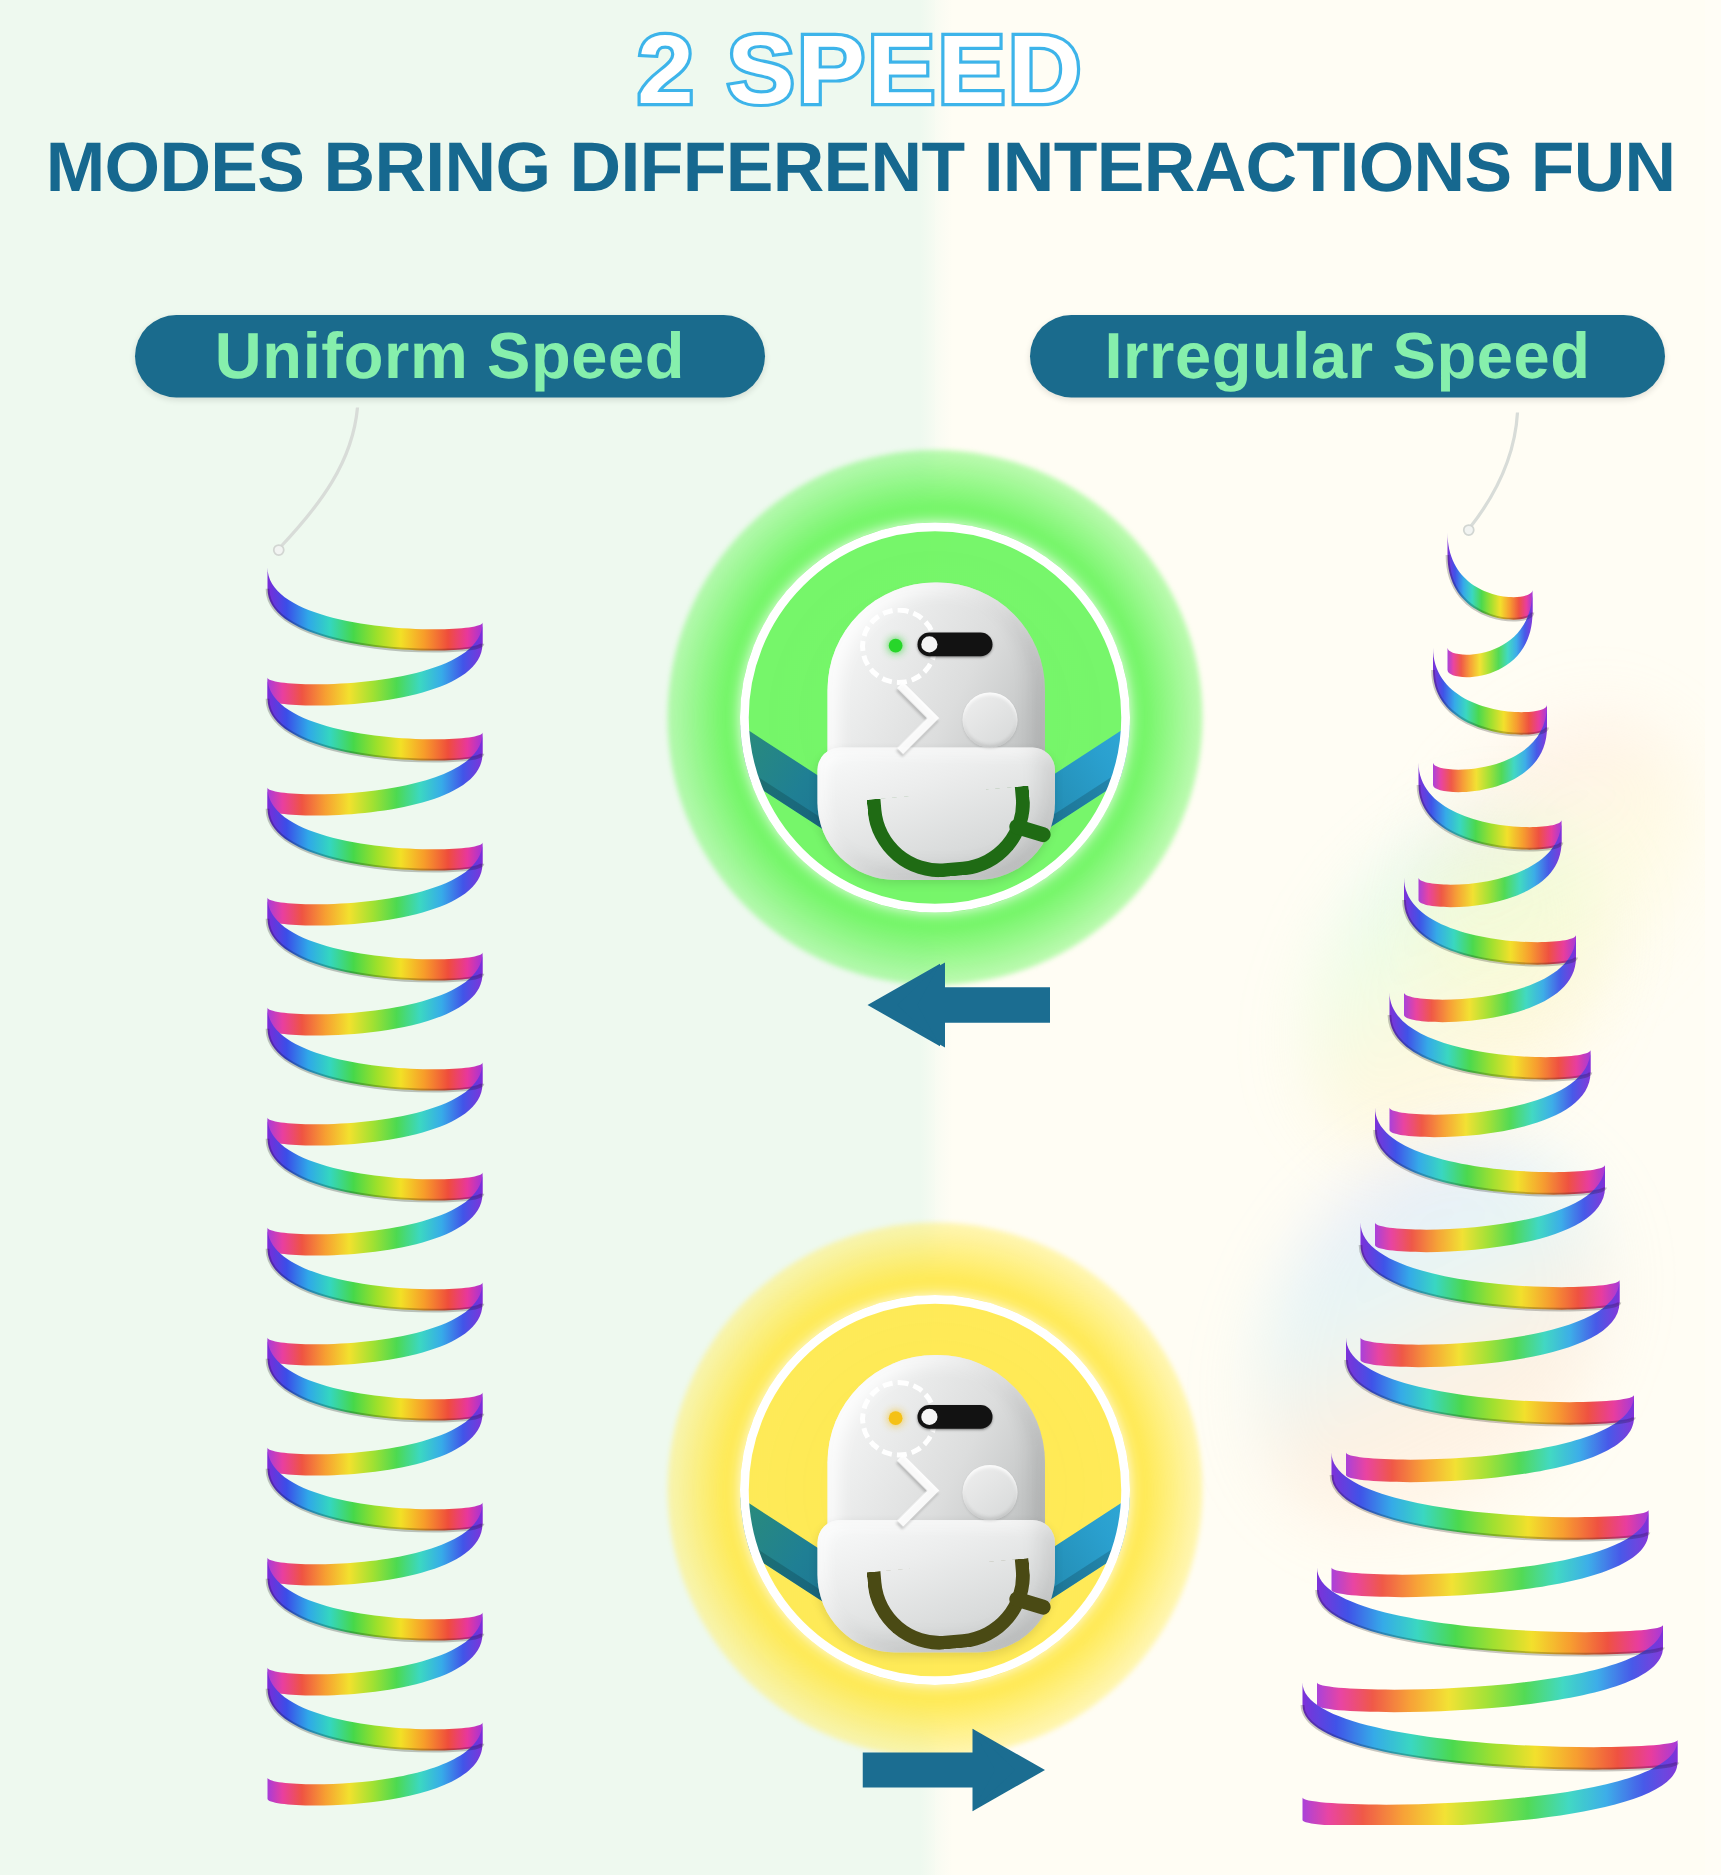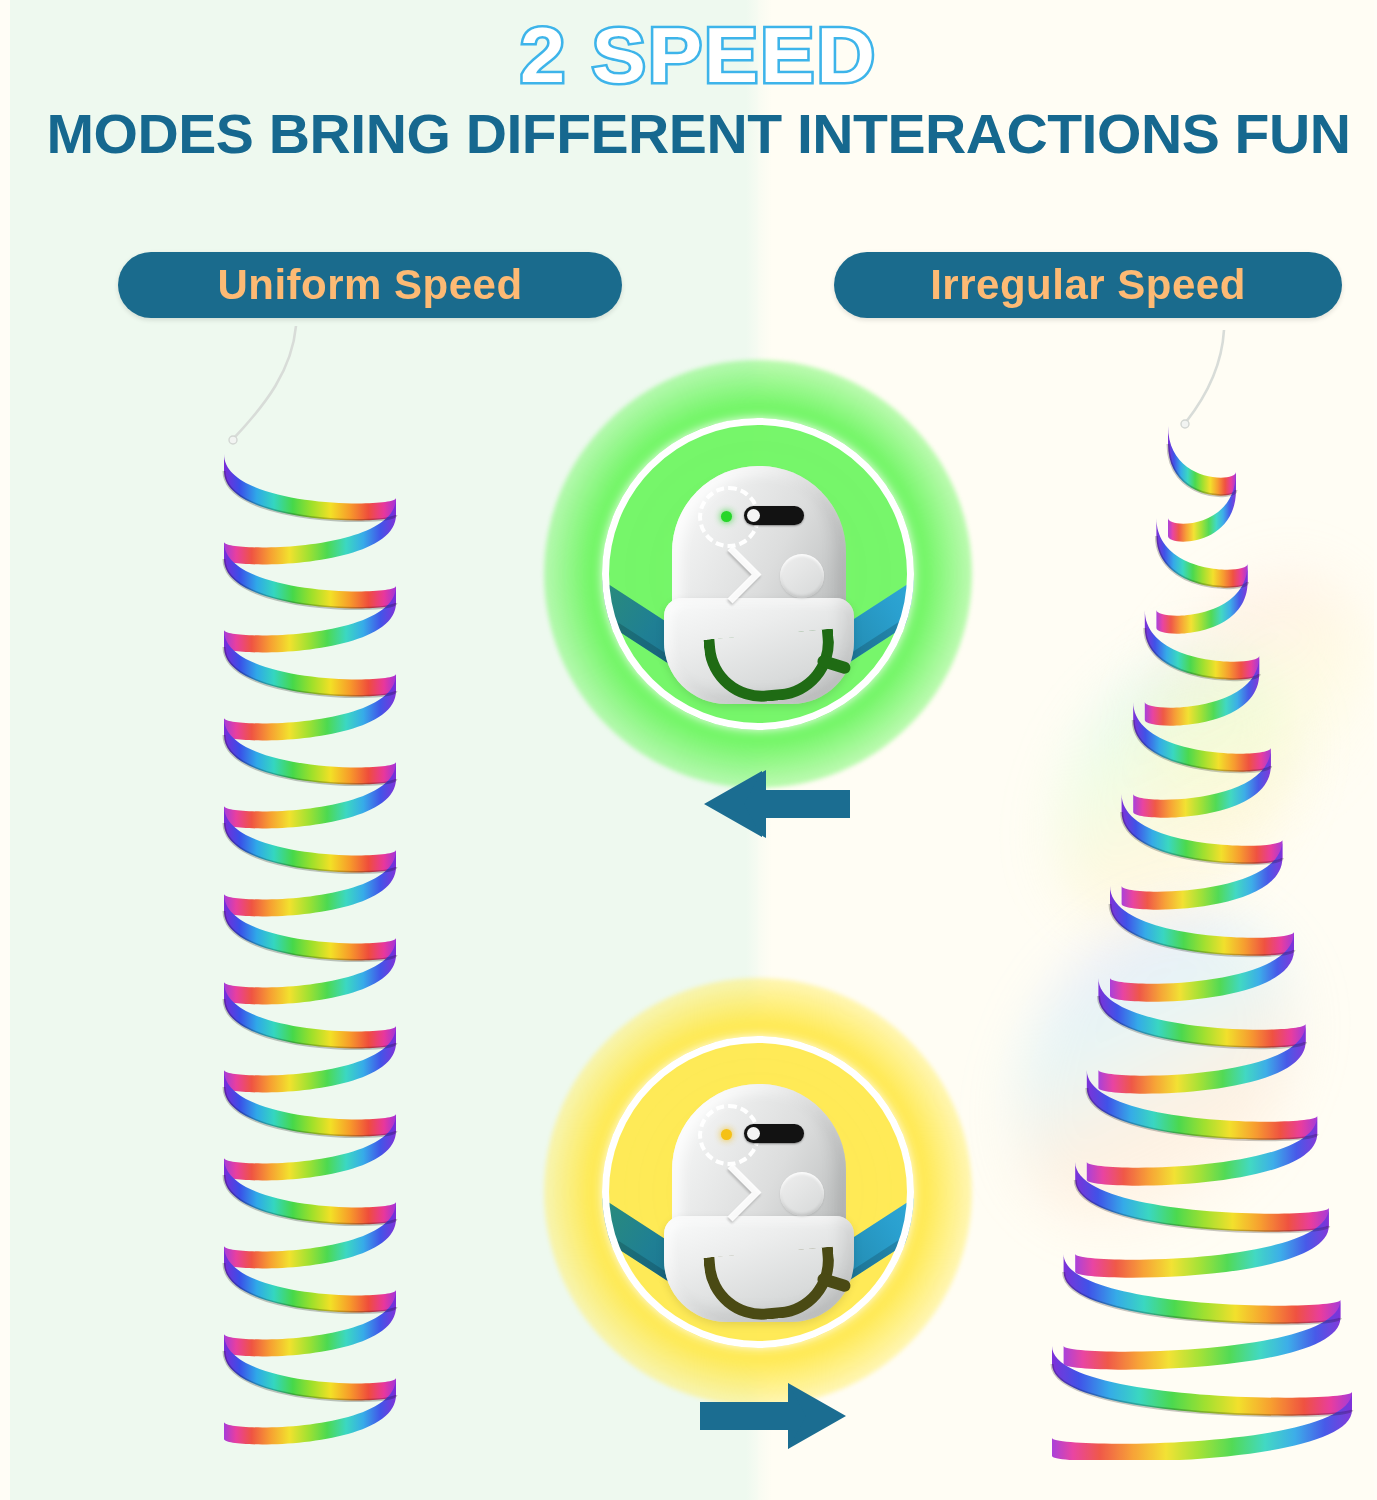--- a/index.html
+++ b/index.html
@@ -1,21 +1,21 @@
 <!DOCTYPE html>
 <html><head>
 <meta charset="utf-8">
 <style>
   html,body{margin:0;padding:0;}
   body{
     width:1377px;height:1500px;overflow:hidden;position:relative;
     font-family:"Liberation Sans",sans-serif;
     background:#fffdf6;
   }
-  #stage{position:absolute;inset:0;width:1364px;height:1500px;overflow:hidden;margin-left:10px;}
+  #stage{position:absolute;inset:0;width:1364px;height:1500px;overflow:hidden;}
 
   
   .bg-left{position:absolute;left:0;top:0;width:748px;height:1500px;background:#eef9ef;}
   .bg-right{position:absolute;left:748px;top:0;width:629px;height:1500px;background:#fffdf4;}
   .bg-seam{position:absolute;left:736px;top:0;width:26px;height:1500px;
     background:linear-gradient(90deg,rgba(238,249,239,0) 0%,rgba(247,251,242,.9) 45%,rgba(255,253,244,0) 100%);}
 
   
   .headline{
     position:absolute;left:0;top:14px;width:1377px;text-align:center;
@@ -30,21 +30,21 @@
     font-size:56px;line-height:60px;font-weight:700;letter-spacing:-0.5px;
     color:#16688f;
     transform:scaleX(1.02);
     white-space:nowrap;
   }
 
   
   .pill{
     position:absolute;height:66px;border-radius:34px;background:#1a6b8d;
     display:flex;align-items:center;justify-content:center;
-    color:#fdba74;font-weight:700;font-size:42px;letter-spacing:.5px;
+    color:#86efac;font-weight:700;font-size:52px;letter-spacing:.5px;
     box-shadow:0 2px 5px rgba(0,0,0,.12);
   }
   #pill-uniform{left:108px;top:252px;width:504px;}
   #pill-irregular{left:824px;top:252px;width:508px;}
 
   
   .string{position:absolute;pointer-events:none;}
 
   
   .spiral{position:absolute;}

